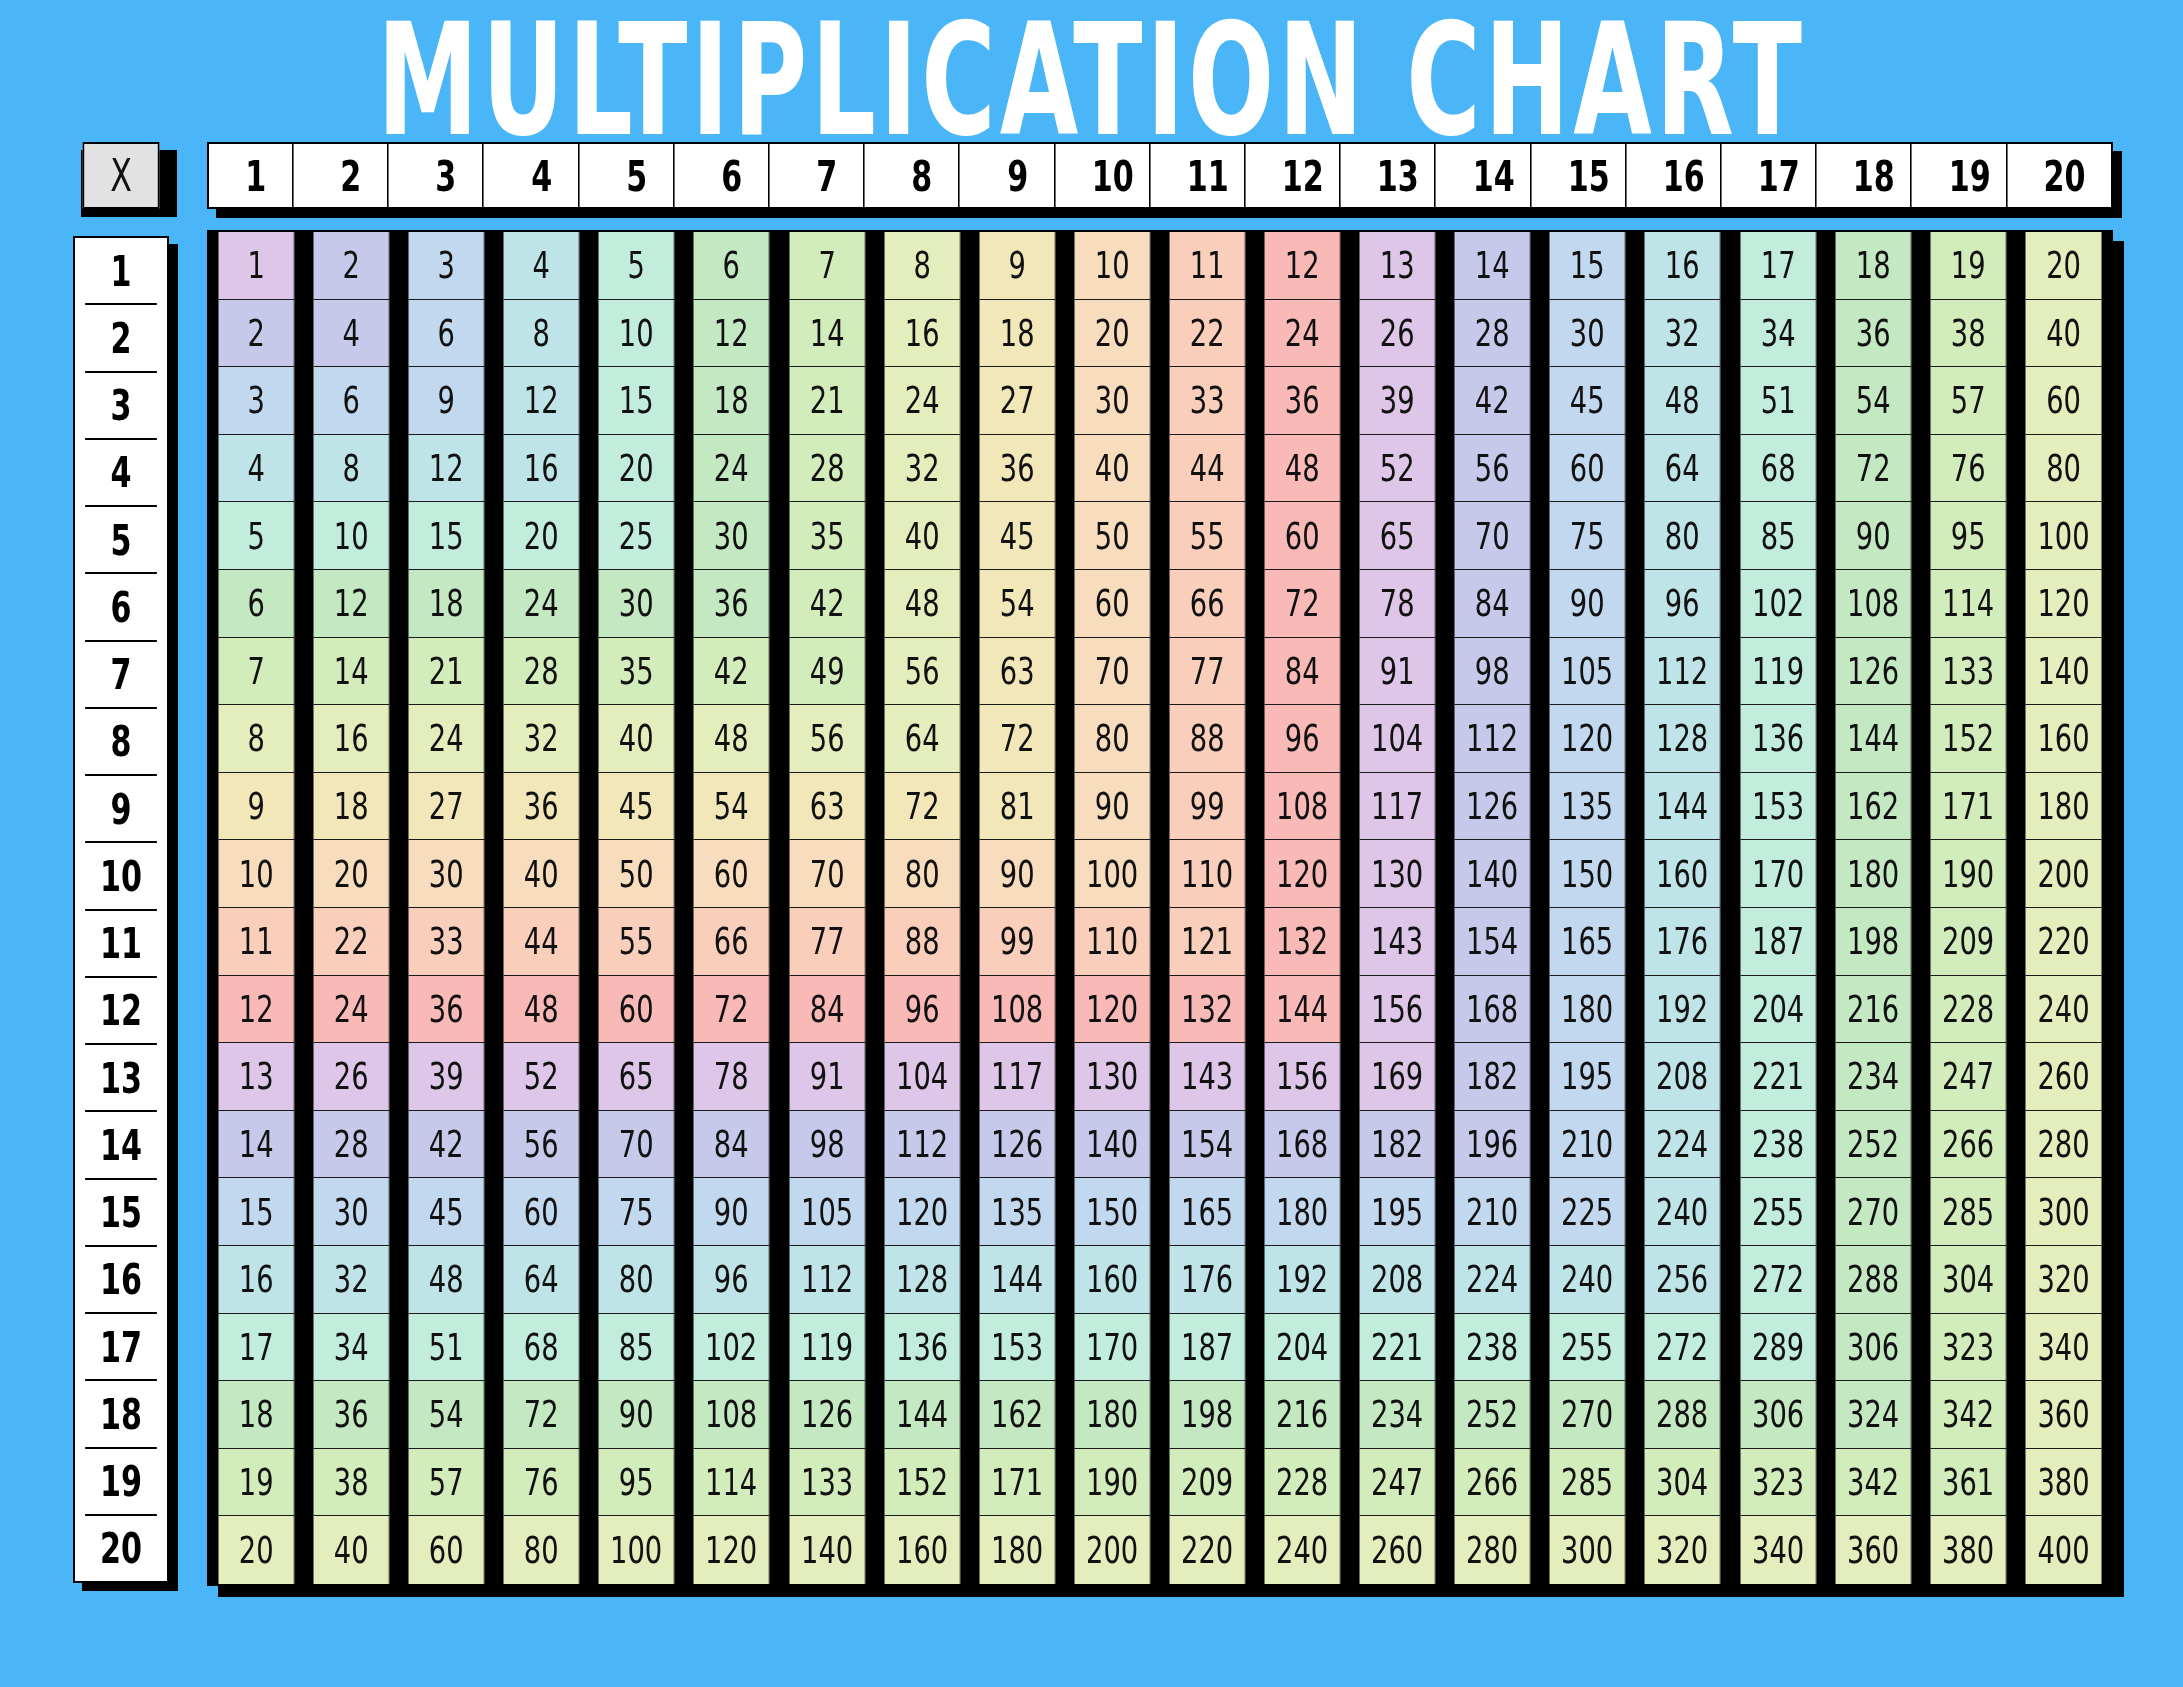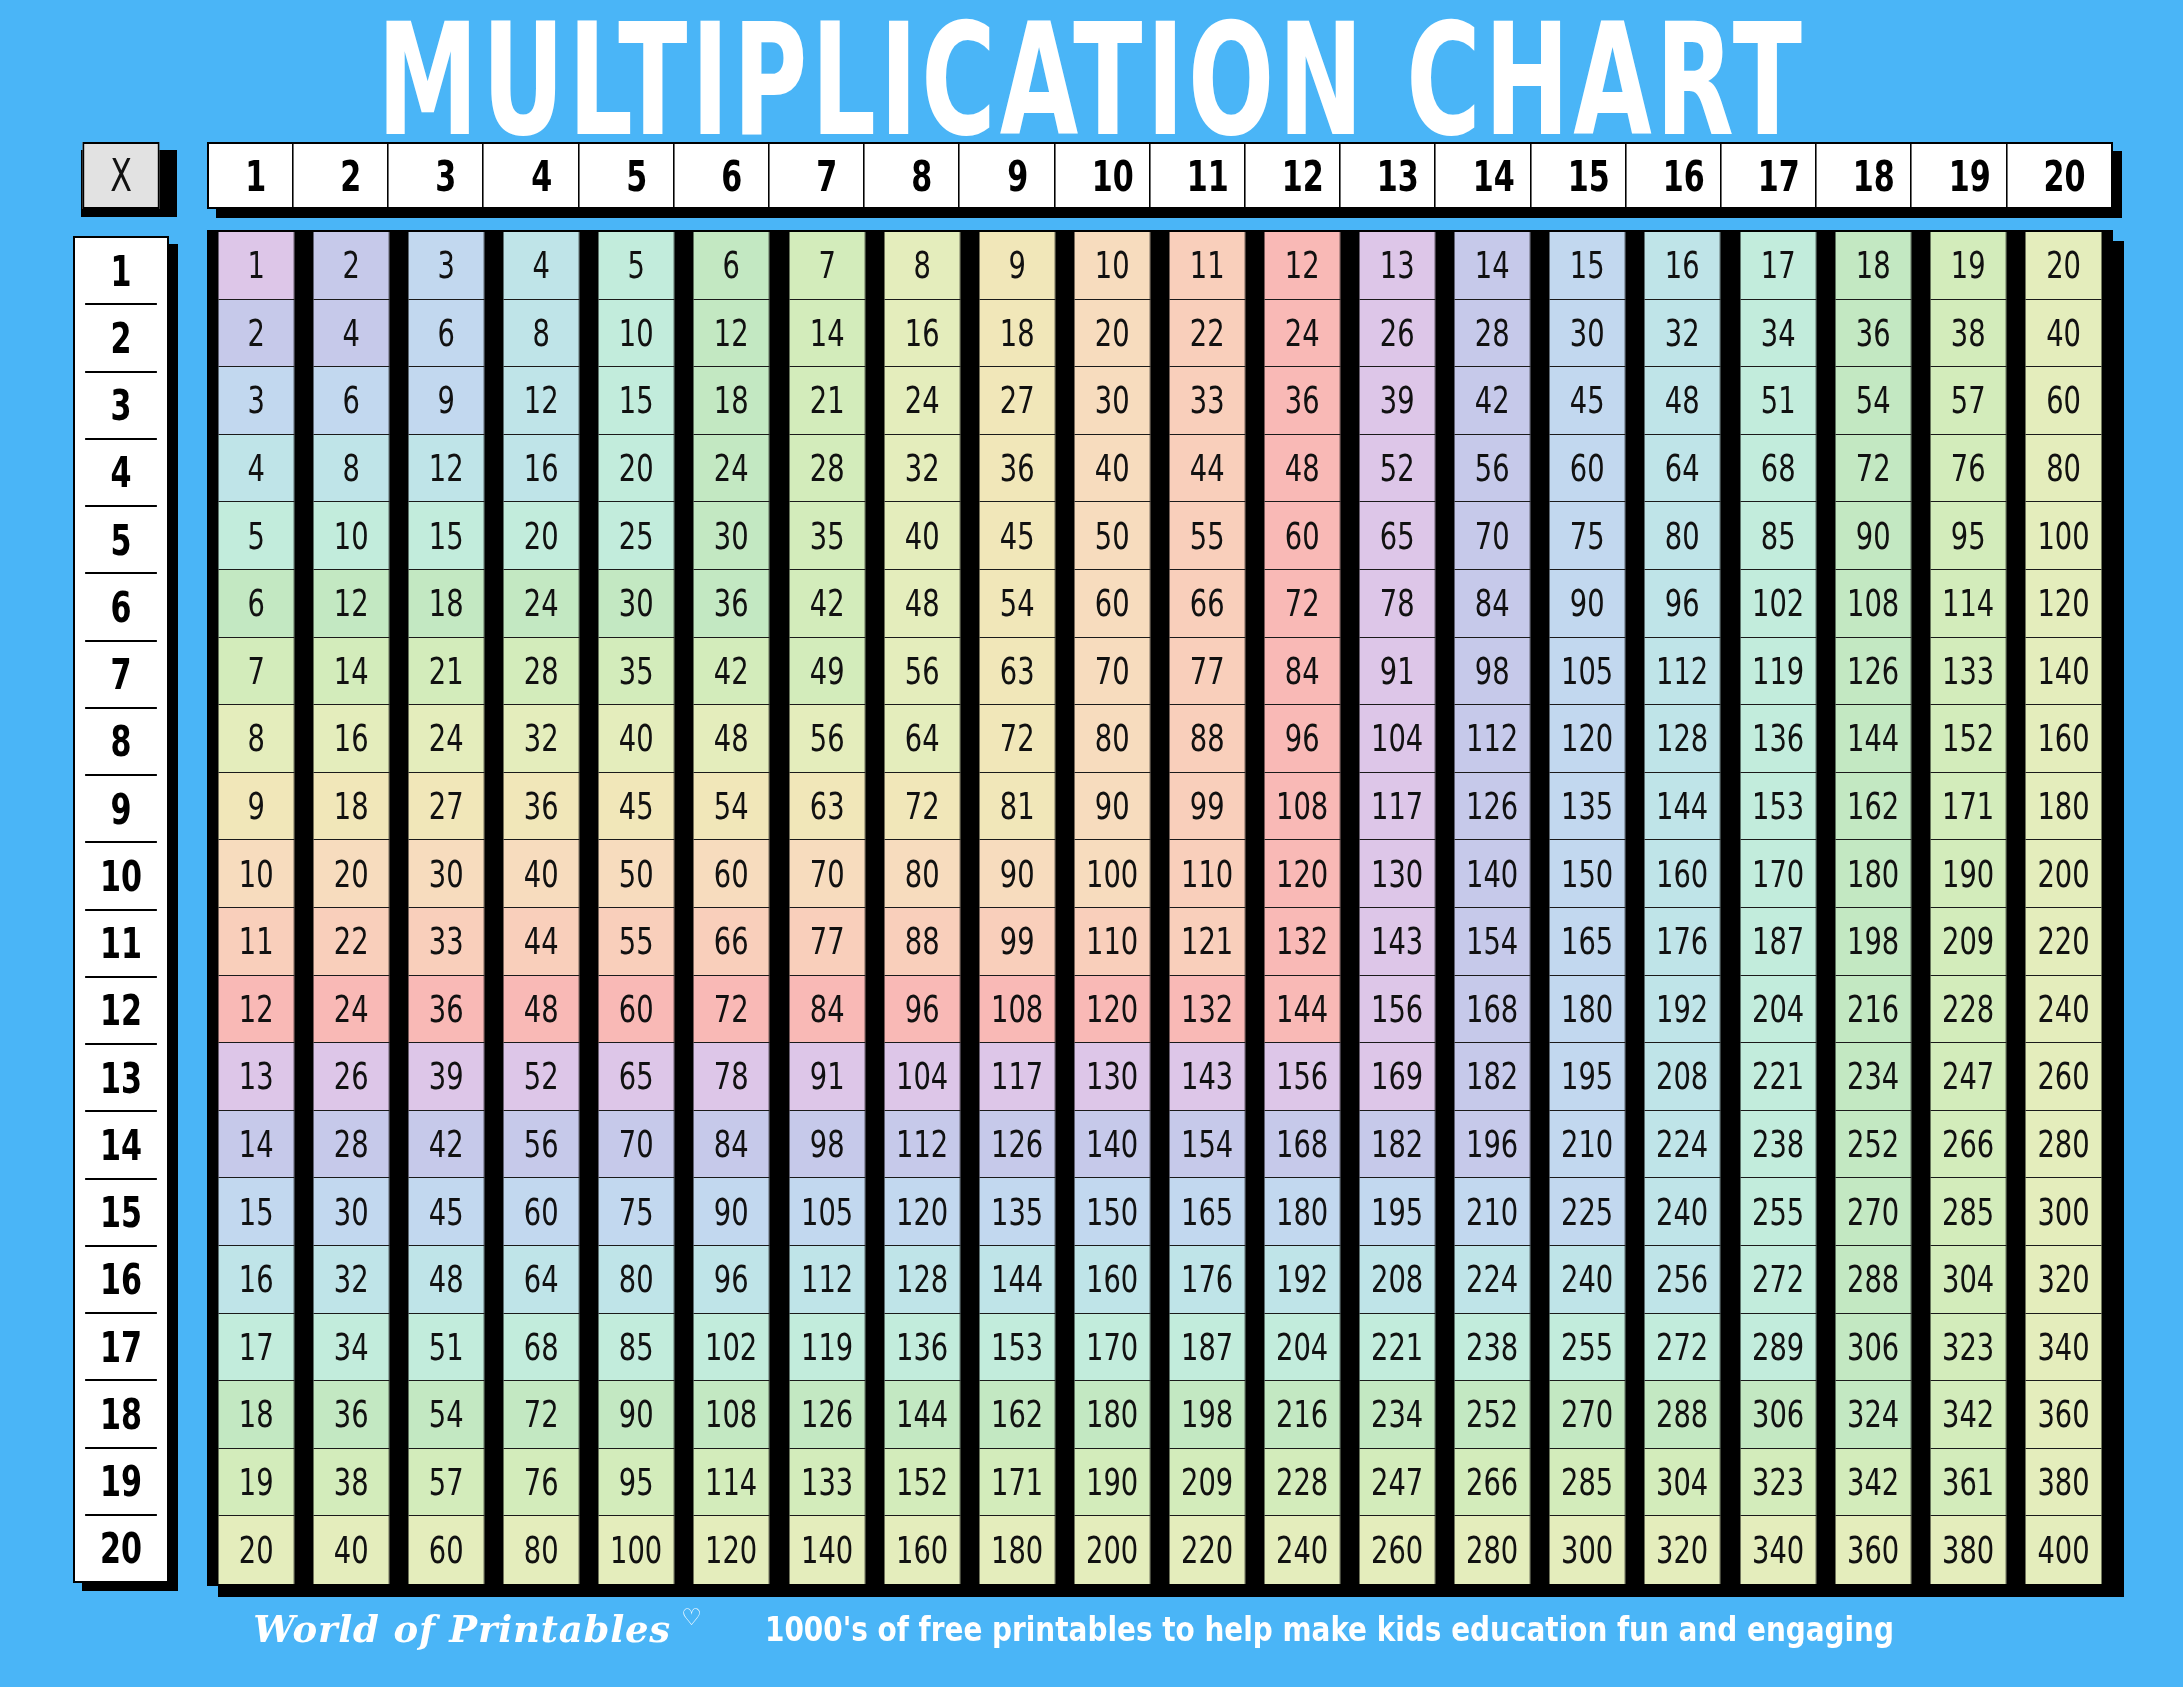--- a/index.html
+++ b/index.html
@@ -684,20 +684,15 @@
         <div class="cell lastrow" style="background: rgb(228, 237, 188);">280</div>
         <div class="cell lastrow" style="background: rgb(228, 237, 188);">300</div>
         <div class="cell lastrow" style="background: rgb(228, 237, 188);">320</div>
         <div class="cell lastrow" style="background: rgb(228, 237, 188);">340</div>
         <div class="cell lastrow" style="background: rgb(228, 237, 188);">360</div>
         <div class="cell lastrow" style="background: rgb(228, 237, 188);">380</div>
         <div class="cell lastcol lastrow" style="background: rgb(228, 237, 188);">400</div>
       </div>
   </div>
 
-  <div class="footer">
-    <span class="brand">World of Printables</span>
-    <span class="heart">♡</span>
-    <span class="tagline">1000's of free printables to help make kids education fun and engaging</span>
-  </div>
 
 </div>
 
 
 </body></html>

